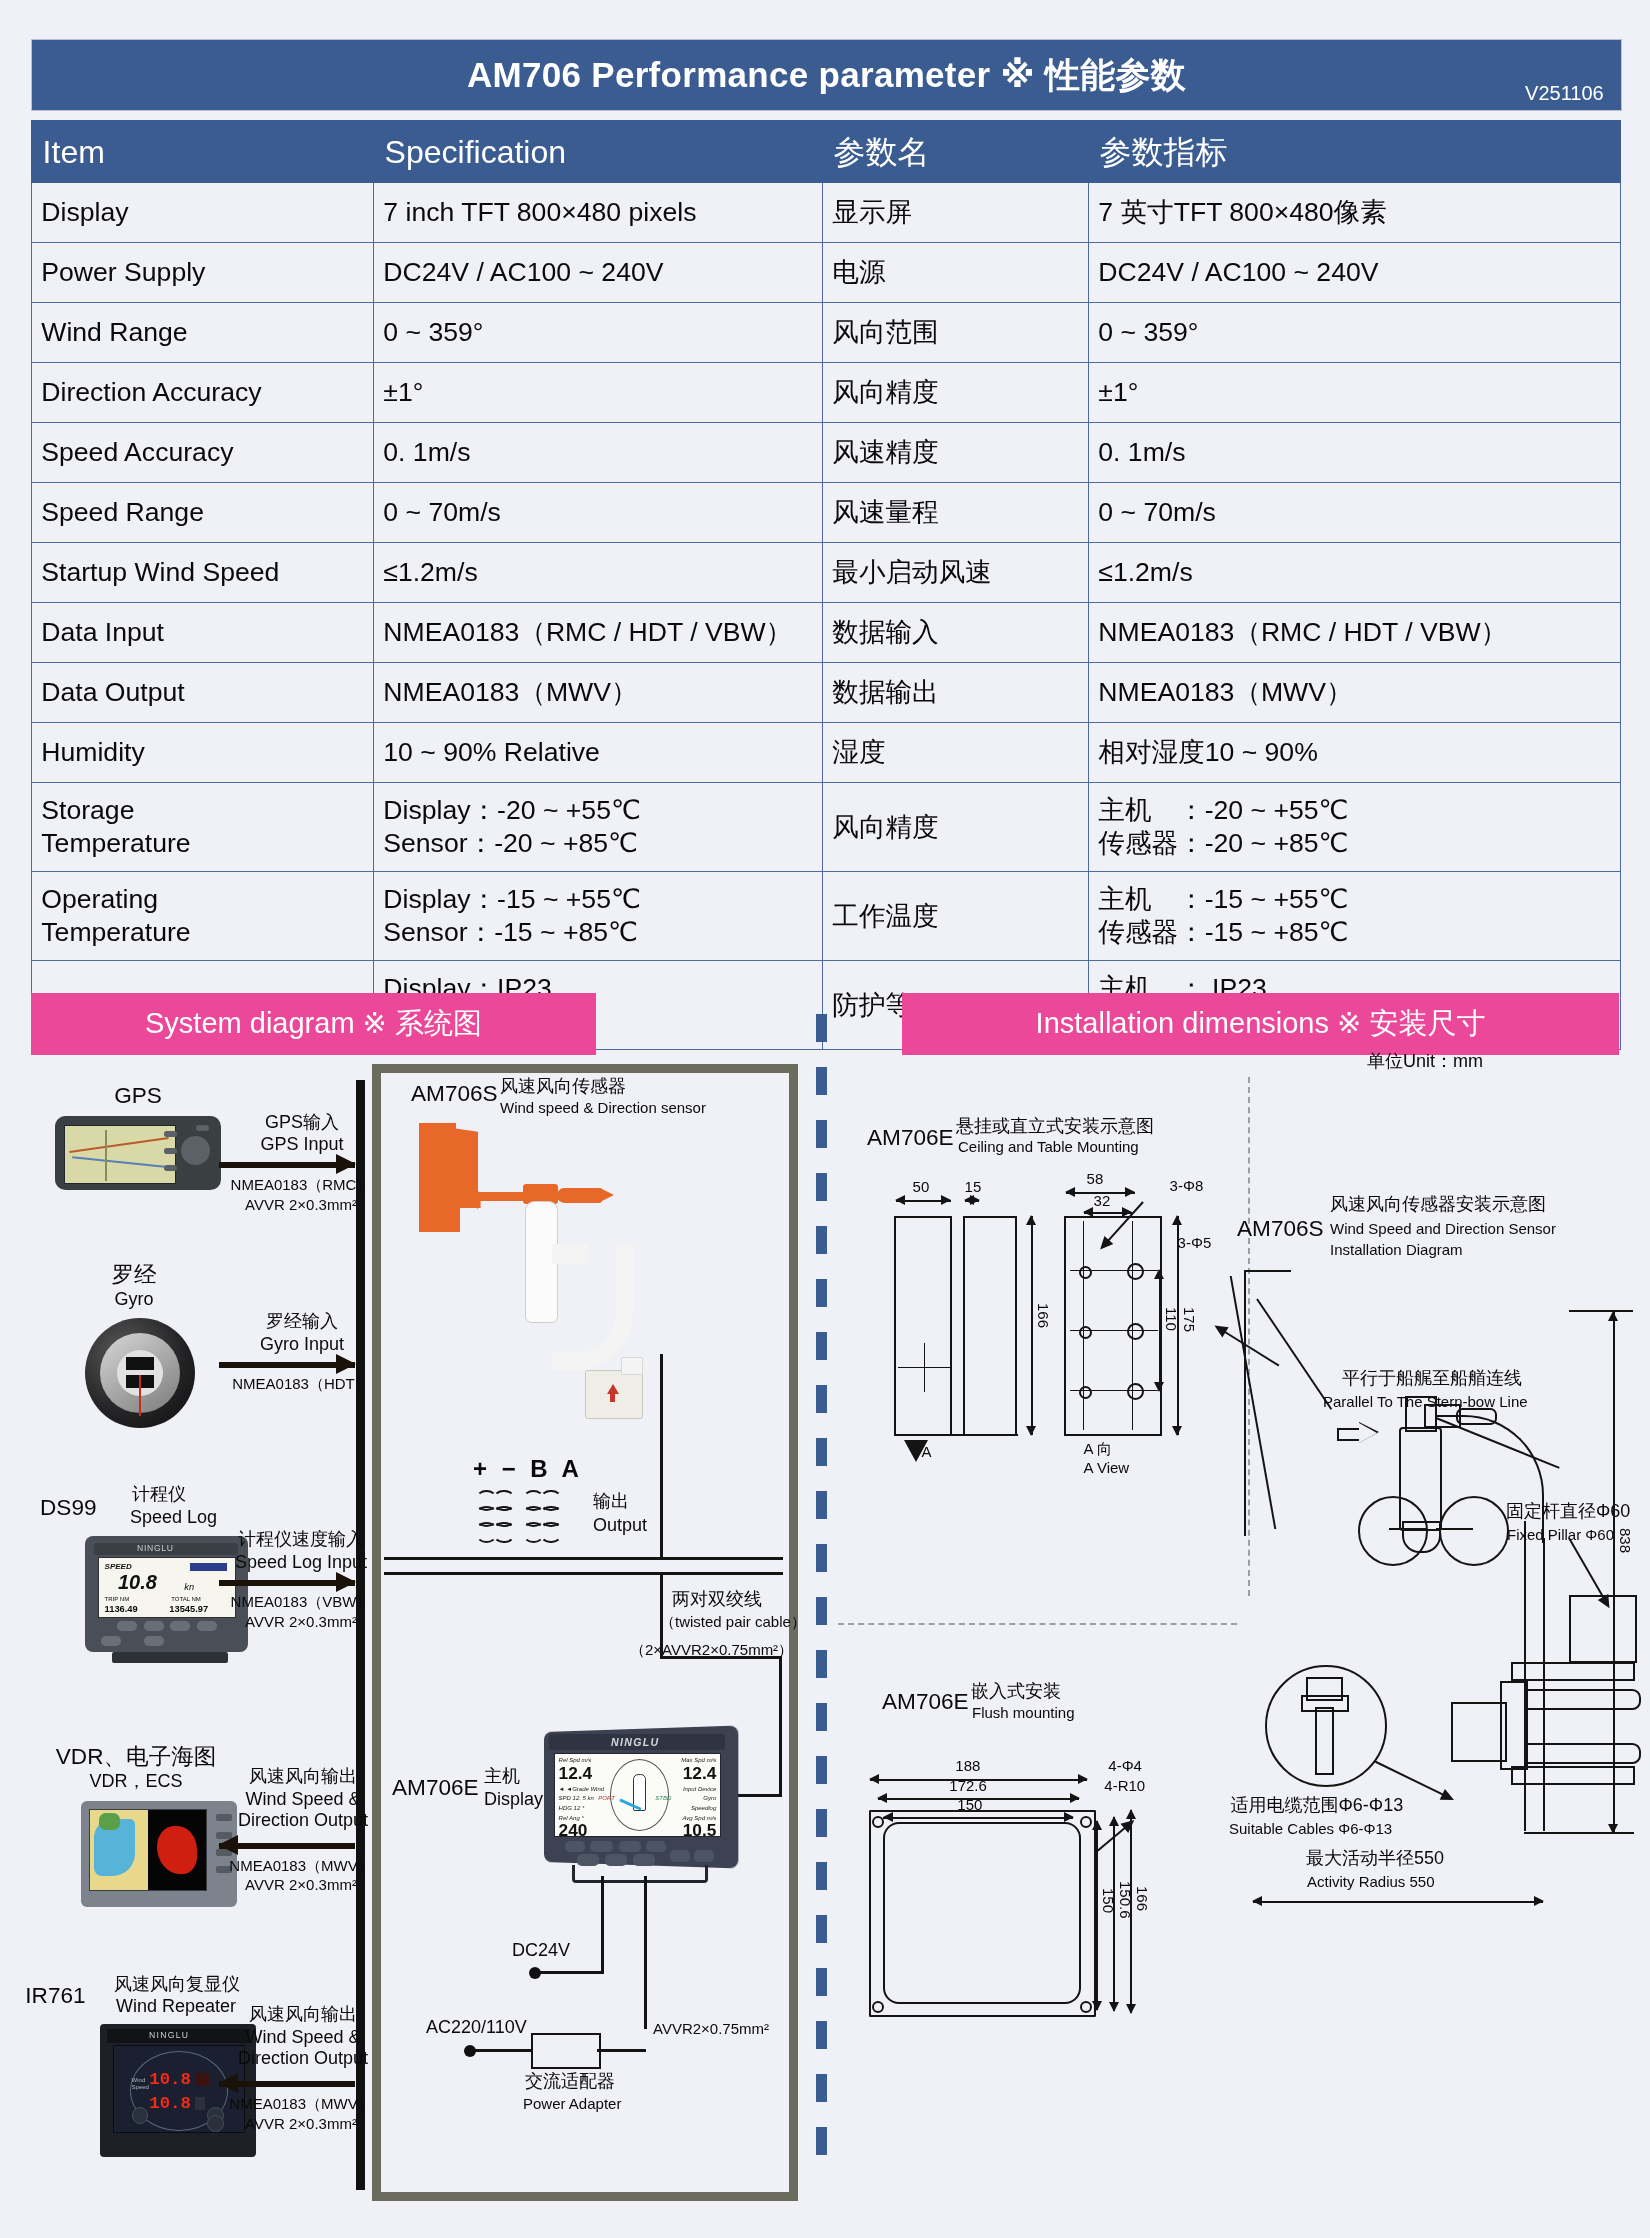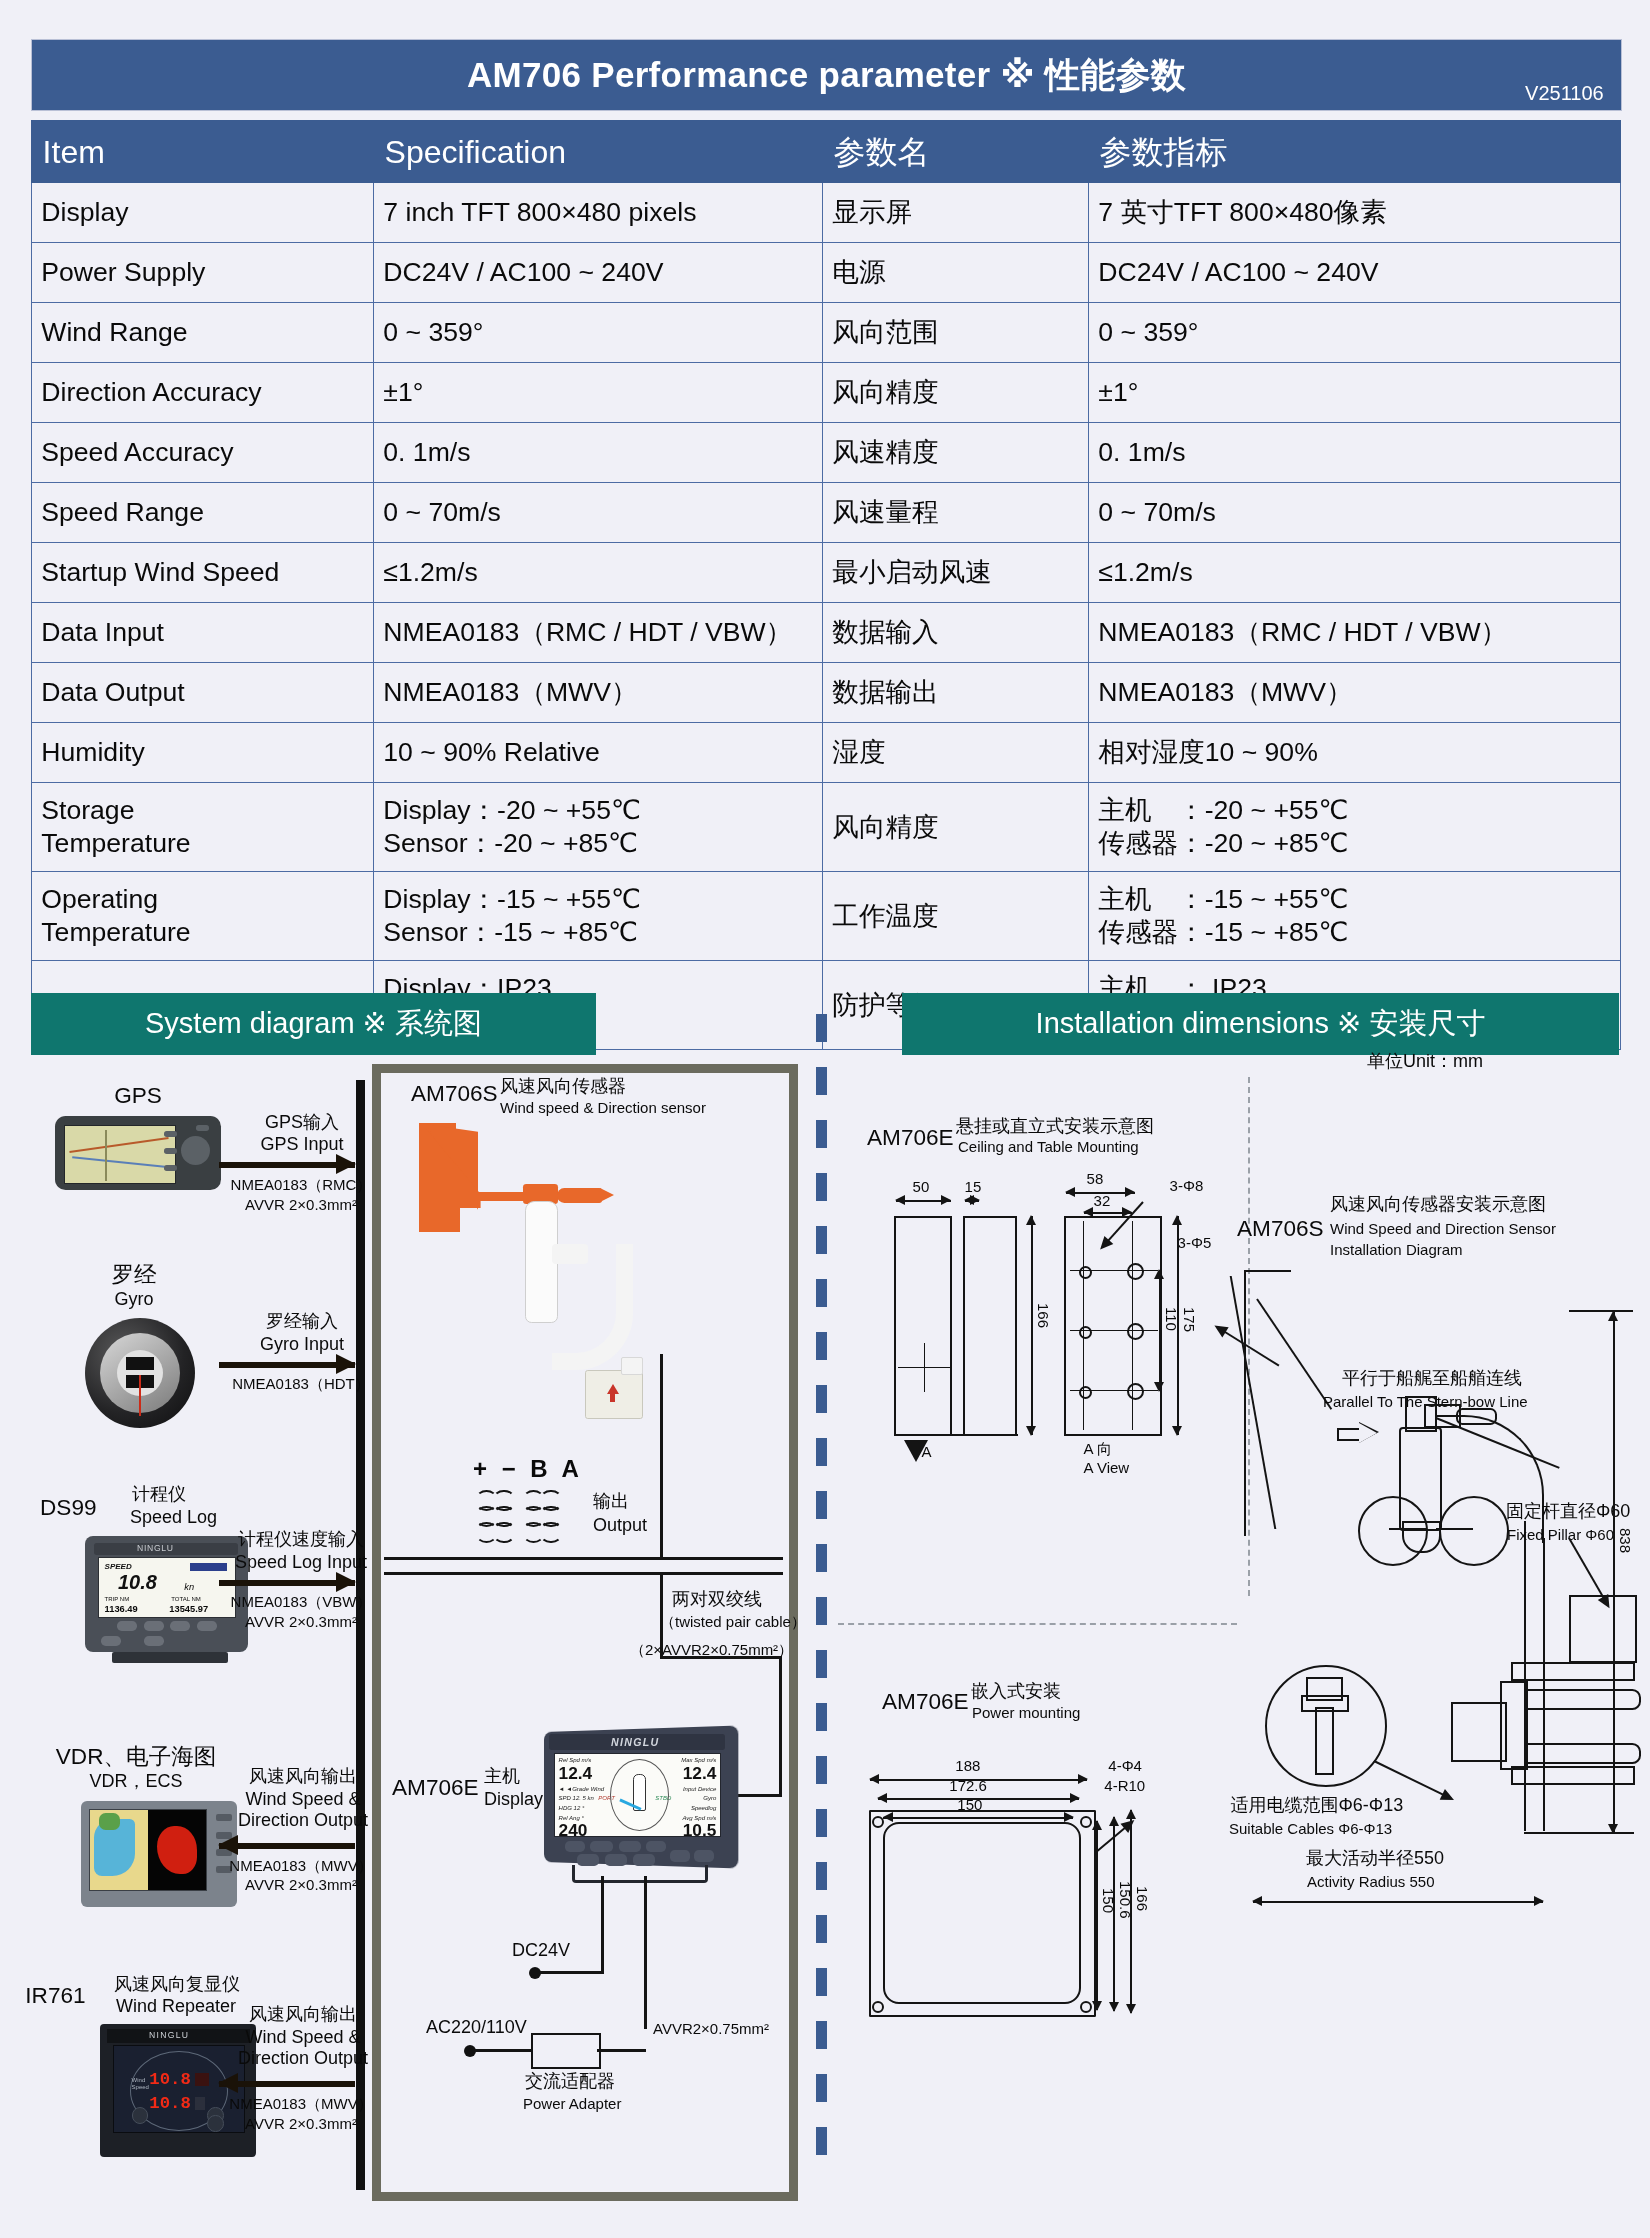--- a/index.html
+++ b/index.html
@@ -42,21 +42,21 @@
   .spec-table thead th{
     background:#3b5c91;color:#fff;font-weight:normal;font-size:32px;
     height:56px;border-color:#3b5c91;padding:2.7px 10.6px;
   }
   .spec-table tbody td{height:51px;}
   .spec-table tbody tr.two-line td{height:80px;}
   .cellwrap{white-space:pre-line;}
 
   
   .sec-head{
-    position:absolute;background:#0f766e;color:#fff;
+    position:absolute;background:#ec4899;color:#fff;
     display:flex;align-items:center;justify-content:center;
     font-size:29px;white-space:nowrap;
   }
   #sec-system{left:31px;top:993px;width:565px;height:62px;}
   #sec-install{left:902px;top:993px;width:717px;height:62px;}
 
   
   .vdivider{
     position:absolute;left:816px;top:1014px;width:10.6px;height:1177px;
   }
@@ -634,21 +634,21 @@
       <div class="vtext sml" style="left:298px;top:130px;">110</div>
       <div class="lbl sml" style="left:219px;top:263px;">A  向</div>
       <div class="lbl sml" style="left:219px;top:282px;">A  View</div>
     </div>
 
     <div class="dash-v" style="left:410px;top:13.3px;height:519px;"></div>
     <div class="dash-h" style="left:0px;top:559px;width:399px;"></div>
 
     <div class="lbl big" style="left:44px;top:625px;">AM706E</div>
     <div class="lbl mid" style="left:133px;top:617px;">嵌入式安装</div>
-    <div class="lbl sml" style="left:134px;top:640px;">Power mounting</div>
+    <div class="lbl sml" style="left:134px;top:640px;">Flush mounting</div>
 
     <div class="tech" style="left:13.3px;top:672px;width:372px;height:293px;">
       <div class="outline" style="left:17.3px;top:74px;width:223px;height:203px;border-radius:1.3px;"></div>
       <div class="outline" style="left:32px;top:86px;width:194px;height:178px;border-radius:16px;"></div>
       <div class="hole" style="left:21px;top:80px;width:8px;height:8px;"></div>
       <div class="hole" style="left:229px;top:80px;width:8px;height:8px;"></div>
       <div class="hole" style="left:21px;top:265px;width:8px;height:8px;"></div>
       <div class="hole" style="left:229px;top:265px;width:8px;height:8px;"></div>
       <div class="dim" style="left:18.6px;top:43px;width:217px;"></div>
       <div class="lbl sml" style="left:104px;top:21px;">188</div>

